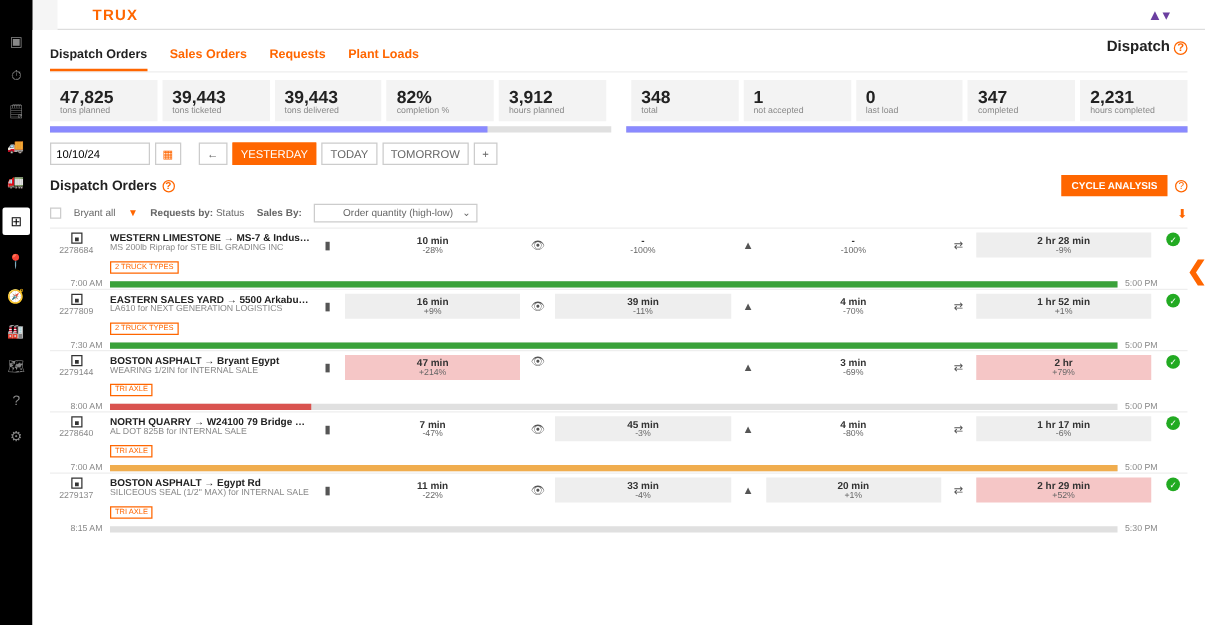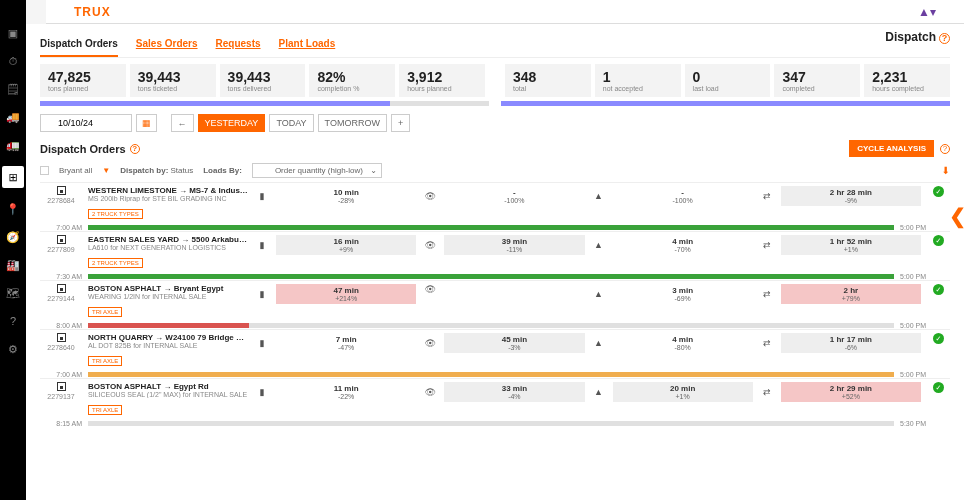--- a/index.html
+++ b/index.html
@@ -6,34 +6,34 @@
 body { background: #f5f5f5; width: 964px; height: 500px; overflow: hidden; position: relative; }
 .leftbar { position: absolute; left: 0; top: 0; width: 26px; height: 500px; background: #000; display: flex; flex-direction: column; align-items: center; padding-top: 26px; gap: 14px; }
 .leftbar .icn { width: 14px; height: 14px; display: flex; align-items: center; justify-content: center; color: #888; font-size: 11px; cursor: pointer; }
 .leftbar .icn.active { background: #fff; color: #000; width: 22px; height: 22px; border-radius: 2px; }
 .topbar { position: absolute; left: 26px; top: 0; right: 0; height: 24px; background: #fff; border-bottom: 1px solid #ddd; display: flex; align-items: center; justify-content: space-between; padding: 0 28px; margin-left: 20px; }
 .logo { color: #ff6600; font-weight: 900; font-size: 12px; letter-spacing: 1px; }
 .user-icn { color: #6b3fa0; font-size: 12px; cursor: pointer; }
 .main { position: absolute; left: 26px; top: 24px; right: 0; bottom: 0; background: #fff; padding: 8px 14px; overflow: hidden; }
 .tabs { display: flex; gap: 18px; border-bottom: 1px solid #eee; }
 .tab { font-size: 10px; font-weight: 700; color: #ff6600; padding: 6px 0; cursor: pointer; }
-.tab.inactive { font-weight: 700; text-decoration: underline; }
+.tab.inactive { font-weight: 700; }
 .tab.active { color: #222; border-bottom: 2px solid #ff6600; }
 .dispatch-right { position: absolute; right: 14px; top: 6px; font-size: 12px; font-weight: 700; color: #222; }
 .dispatch-right .q { color: #ff6600; font-size: 9px; border: 1px solid #ff6600; border-radius: 50%; width: 11px; height: 11px; display: inline-flex; align-items: center; justify-content: center; margin-left: 3px; }
 .stats { display: flex; gap: 4px; margin-top: 6px; }
 .stat { background: #f3f3f3; padding: 5px 8px; flex: 1; min-width: 0; }
 .stat .v { font-size: 14px; font-weight: 700; color: #222; }
 .stat .l { font-size: 7px; color: #888; white-space: nowrap; }
 .statgap { width: 12px; flex: 0 0 12px; }
 .progressbars { display: flex; gap: 12px; margin-top: 4px; }
 .pb { flex: 1; height: 5px; background: #e0e0e0; position: relative; }
 .pb .fill { position: absolute; left: 0; top: 0; height: 100%; background: #8a8aff; }
 .daterow { display: flex; gap: 4px; margin-top: 8px; align-items: center; }
-.dateinput { border: 1px solid #ccc; padding: 3px 17px; font-size: 9px; width: 92px; }
+.dateinput { border: 1px solid #ccc; padding: 3px 4px; font-size: 9px; width: 80px; }
 .calbtn { border: 1px solid #ccc; padding: 3px 5px; color: #ff6600; font-size: 9px; cursor: pointer; }
 .navbtn { border: 1px solid #ccc; padding: 3px 6px; font-size: 9px; cursor: pointer; color: #666; background: #fff; }
 .navbtn.on { background: #ff6600; color: #fff; border-color: #ff6600; text-align: center; }
 .section-head { display: flex; justify-content: space-between; align-items: center; margin-top: 8px; }
 .section-head h3 { font-size: 11px; font-weight: 700; color: #222; display: flex; align-items: center; gap: 4px; }
 .section-head .q2 { color: #ff6600; font-size: 8px; border: 1px solid #ff6600; border-radius: 50%; width: 10px; height: 10px; display: inline-flex; align-items: center; justify-content: center; }
 .cycle-btn { background: #ff6600; color: #fff; font-size: 8px; font-weight: 700; padding: 4px 8px; border: none; cursor: pointer; }
 .filterrow { display: flex; align-items: center; gap: 10px; margin-top: 6px; font-size: 8px; color: #666; }
 .filterrow .chk { width: 9px; height: 9px; border: 1px solid #ccc; }
 .filterrow .funnel { color: #ff6600; }
@@ -172,22 +172,22 @@
     <div style="display:flex;align-items:center;gap:6px">
       <button class="cycle-btn">CYCLE ANALYSIS</button>
       <span class="q2" style="color:#ff6600;border-color:#ff6600">?</span>
     </div>
   </div>
 
   <div class="filterrow">
     <span class="chk"></span>
     <span>Bryant all</span>
     <span class="funnel">▼</span>
-    <span><b>Dispatch by:</b> <span>Status</span></span>
-    <span><b>Loads By:</b></span>
+    <span><b>Requests by:</b> <span>Status</span></span>
+    <span><b>Sales By:</b></span>
     <span class="sortsel">Order quantity (high-low)</span>
     <span class="dl-icn">⬇</span>
   </div>
 
   <div class="orders" id="orders">
       <div class="order">
         <div class="order-main">
           <div class="ocol-id"><div class="sq"></div>2278684</div>
           <div class="ocol-info"><div class="line1">WESTERN LIMESTONE  →  MS-7 &amp; Industrial …</div><div class="line2">MS 200lb Riprap for STE BIL GRADING INC</div><span class="badge">2 TRUCK TYPES</span></div>
           <div class="metcol">

